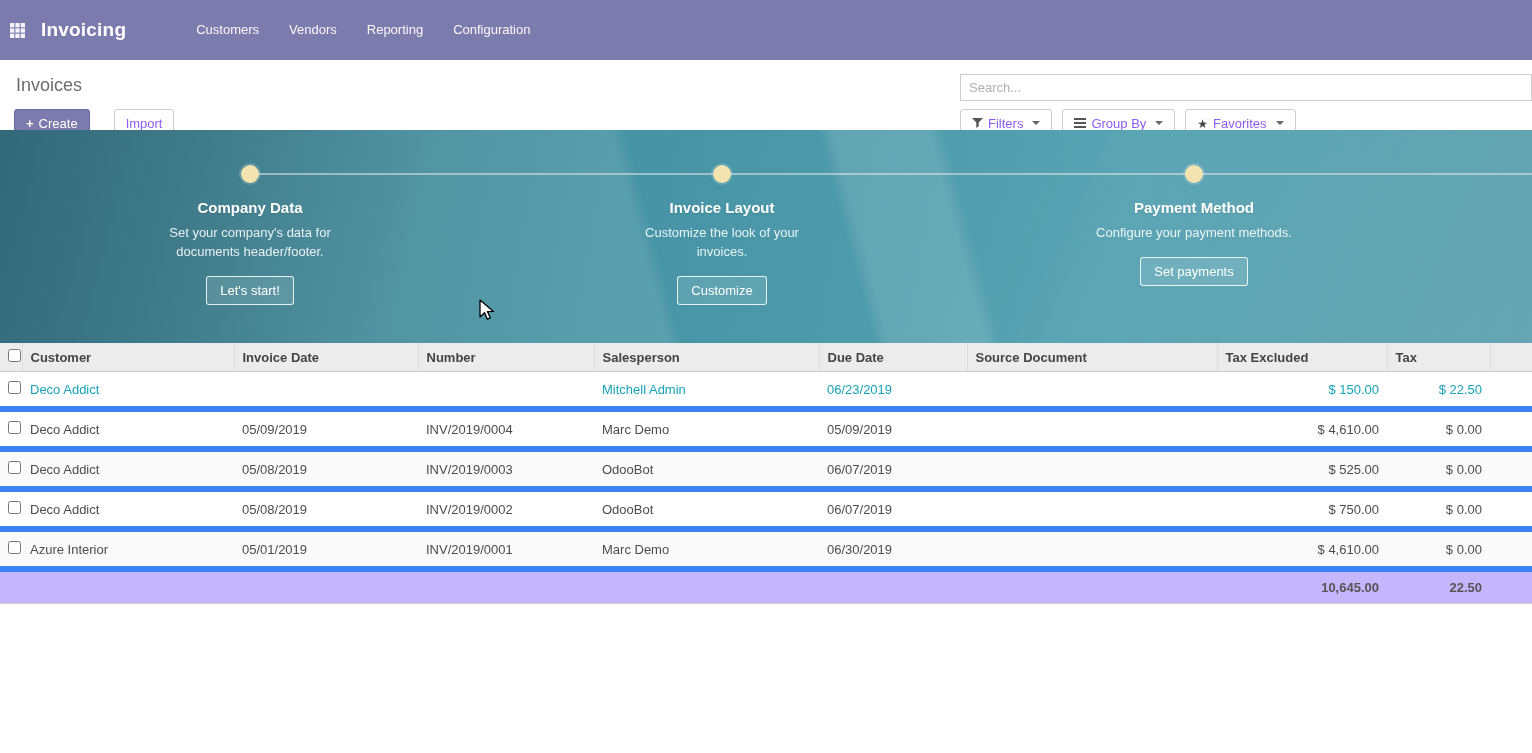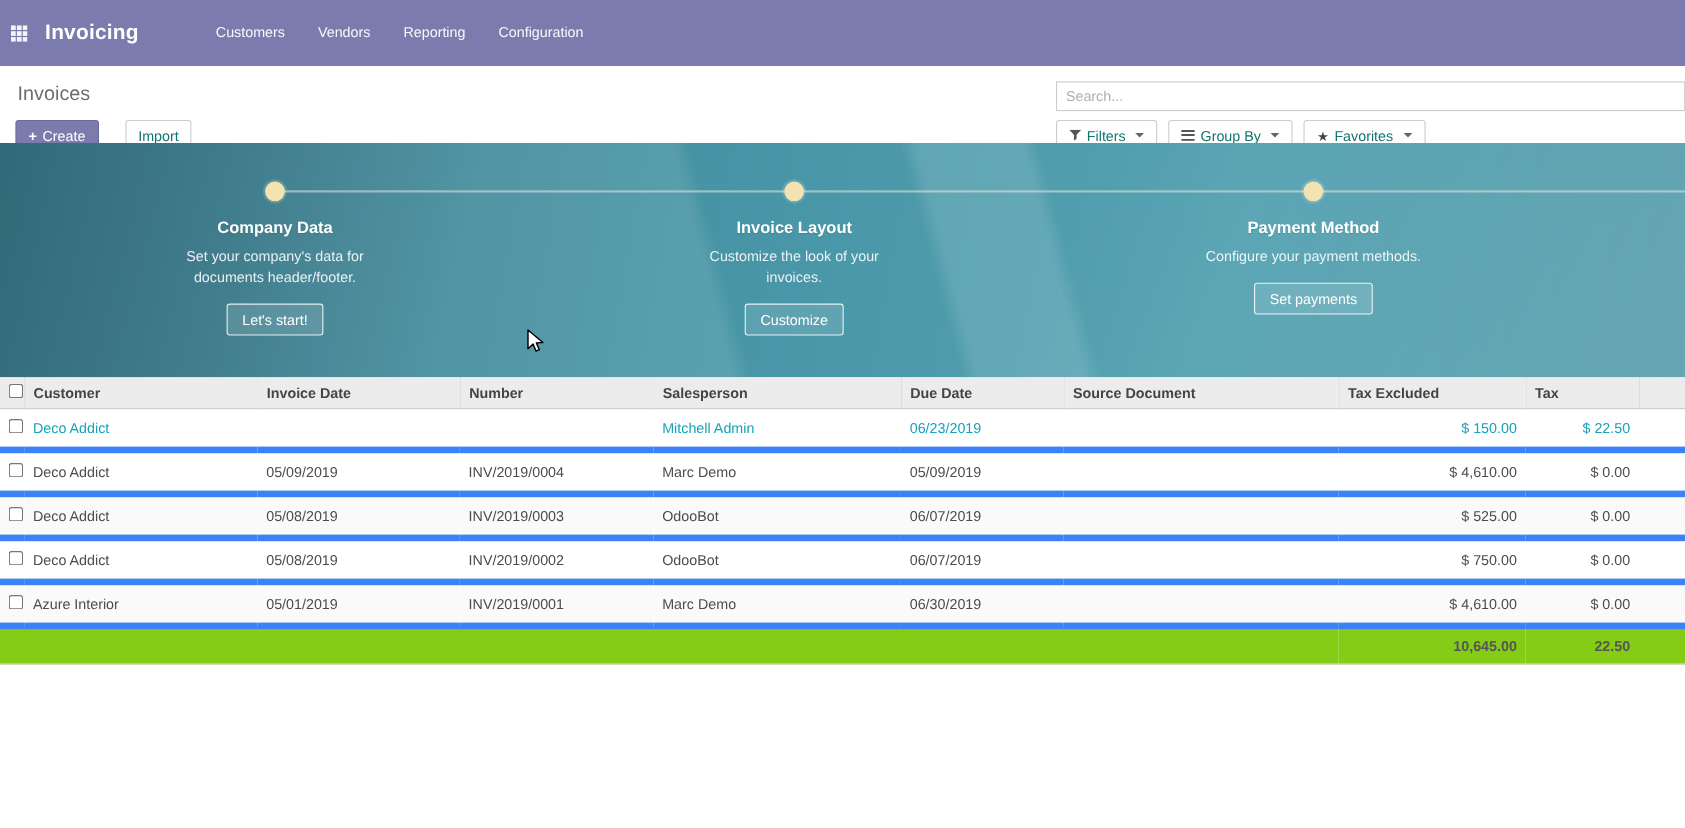--- a/index.html
+++ b/index.html
@@ -27,21 +27,21 @@
     position:absolute; left:960px; right:0; top:14px; height:27px;
     border:1px solid #ccc; padding:0 8px; font-size:13px; color:#555;
     font-family:"Liberation Sans", sans-serif; outline:none;
   }
   .search-input::placeholder { color:#b0b0b0; }
   .btn-row-left { position:absolute; left:14px; top:49px; display:flex; gap:24px; }
   .btn-row-right { position:absolute; left:960px; top:49px; display:flex; gap:10px; }
   .btn {
     display:inline-flex; align-items:center; gap:5px;
     background:#fff; border:1px solid #ccc; border-radius:3px;
-    color:#0f766e; font-size:13px; padding:5px 11px; height:28px;
+    color:#8b5cf6; font-size:13px; padding:5px 11px; height:28px;
     font-family:"Liberation Sans", sans-serif; cursor:pointer;
   }
   .btn-primary { background:#7c7bad; border-color:#6b6a9f; color:#fff; }
   .icon-plus::before { content:"+"; font-weight:bold; font-size:13px; }
   .caret {
     display:inline-block; width:0; height:0; margin-left:4px;
     border-left:4px solid transparent; border-right:4px solid transparent;
     border-top:4px solid #666;
   }
   .icon-groupby {
@@ -90,21 +90,21 @@
   table.list tbody td {
     padding:9px 8px; border-bottom:6px solid #3b82f6; white-space:nowrap; overflow:hidden;
   }
   table.list tbody tr:nth-child(odd) { background:#fafafa; }
   table.list tbody tr:nth-child(even) { background:#fff; }
   table.list tbody tr { cursor:pointer; }
   .num { text-align:right; }
   tr.row-highlight { background:#fff !important; }
   tr.row-highlight td { color:#17a2b8; }
   table.list tfoot td {
-    background:#84cc16; font-weight:bold; color:#555;
+    background:#c4b5fd; font-weight:bold; color:#555;
     border-top:1px solid #0369a1; border-bottom:1px solid #cfcfcf;
     padding:8px;
   }
   input[type="checkbox"] { width:13px; height:13px; cursor:pointer; }
 
   
   .cursor { position:absolute; left:478px; top:299px; z-index:10; pointer-events:none; }
 </style>
 </head>
 <body>

